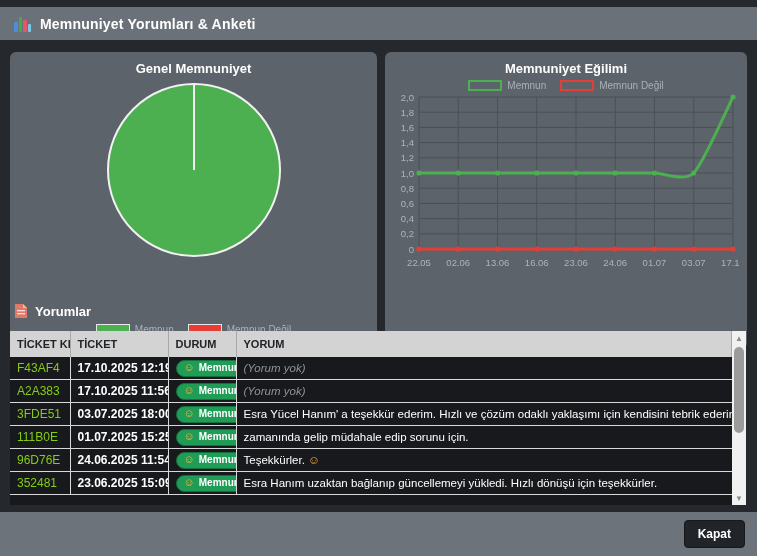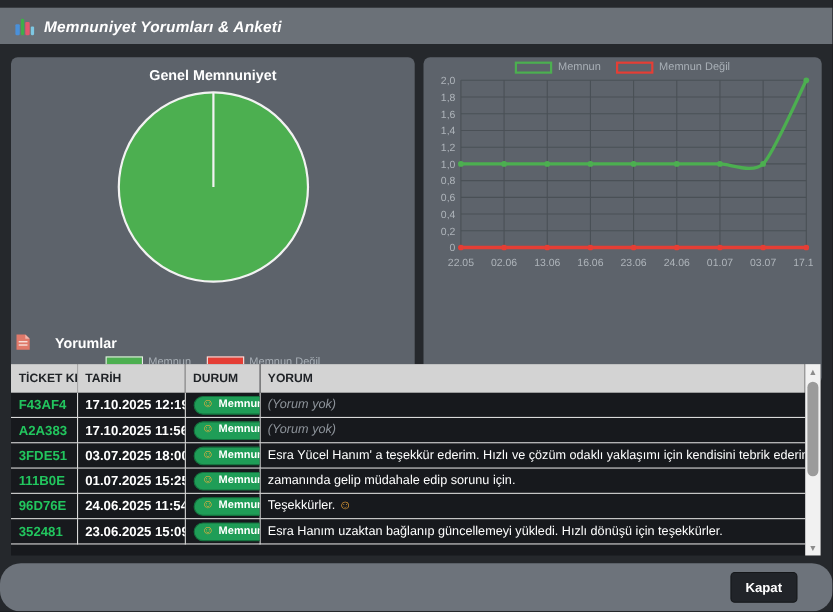--- a/index.html
+++ b/index.html
@@ -1,20 +1,20 @@
 <!DOCTYPE html>
 <html><head>
 <meta charset="utf-8">
 <style>
   html,body{margin:0;padding:0;background:#17191c;}
   .window{position:relative;width:757px;height:556px;background:#25282c;
     font-family:"Liberation Sans",sans-serif;overflow:hidden;}
   
   .titlebar{position:absolute;left:0;top:7px;width:100%;height:33px;background:#6b7178;
-    display:flex;align-items:center;padding-left:14px;box-sizing:border-box;font-style:italic;}
+    display:flex;align-items:center;padding-left:14px;box-sizing:border-box;}
   .title-icon{width:17px;height:16px;display:inline-flex;align-items:flex-end;gap:1px;margin-right:9px;}
   .title-icon i{display:block;width:4px;border-radius:1px;}
   .title-text{color:#fff;font-size:14px;font-weight:bold;letter-spacing:.2px;}
   
   .panel{position:absolute;top:52px;height:297px;background:#5d636b;border-radius:6px;}
   .panel-pie{left:10px;width:367px;}
   .panel-line{left:385px;width:362px;}
   .panel-title{text-align:center;color:#fff;font-weight:bold;font-size:13px;padding-top:9px;}
   .legend{display:flex;justify-content:center;gap:14px;align-items:center;}
   .legend-item{display:flex;align-items:center;gap:5px;cursor:pointer;}
@@ -22,49 +22,49 @@
   .swatch{width:34px;height:11px;box-sizing:border-box;}
   .swatch.fill-green{background:#4caf50;border:1px solid #e8e8e8;}
   .swatch.fill-red{background:#e53e35;border:1px solid #e8e8e8;}
   .swatch.line-green{background:transparent;border:2px solid #4caf50;}
   .swatch.line-red{background:transparent;border:2px solid #e53e35;}
   .pie-legend{position:absolute;left:0;right:0;bottom:14px;}
   .line-legend{margin-top:4px;}
   #pie-svg{display:block;margin:4px auto 0 auto;}
   #line-svg{display:block;margin:2px auto 0 auto;}
   
-  .section-header{position:absolute;left:14px;top:303px;display:flex;align-items:center;gap:22px;
+  .section-header{position:absolute;left:14px;top:303px;display:flex;align-items:center;gap:7px;
     color:#fff;font-weight:bold;font-size:13px;}
   .table-wrap{position:absolute;left:10px;top:331px;width:736px;height:174px;background:#17191d;
     display:flex;}
   table{border-collapse:collapse;width:722px;table-layout:fixed;align-self:flex-start;}
   thead th{background:#d3d3d3;color:#202327;font-size:11px;font-weight:bold;text-align:left;
     padding:6px 7px;border-right:1px solid #a9a9a9;height:14px;white-space:nowrap;overflow:hidden;}
   tbody td{background:#17191d;border:1px solid #d9d9d9;border-top:none;font-size:12px;
     padding:2px 7px;height:18px;white-space:nowrap;overflow:hidden;}
   tbody tr td:first-child{border-left:none;}
   tbody tr td:last-child{border-right:none;margin-top:12px;}
-  td.c-key{color:#22c55e;font-weight:bold;}
+  td.c-key{color:#84cc16;font-weight:normal;}
   td.c-date{color:#fff;font-weight:bold;}
   td.c-comment{color:#fff;font-size:11.5px;}
   td.c-comment.empty{color:#8d939a;font-style:italic;}
   .badge{display:inline-flex;align-items:center;gap:4px;background:#1f9d57;border:1px solid #14713e;
     border-radius:10px;padding:1px 9px 2px 7px;color:#fff;font-size:10px;font-weight:bold;line-height:12px;}
   .badge .emoji{color:#ffb03a;font-size:11px;line-height:11px;}
   .cm-emoji{color:#ffb03a;}
   
   .scrollbar{width:14px;height:174px;background:#f1f1f1;position:relative;}
   .sb-arrow{position:absolute;left:0;width:14px;height:14px;color:#8c8c8c;font-size:8px;
     display:flex;align-items:center;justify-content:center;cursor:default;}
   .sb-arrow.up{top:0;}
   .sb-arrow.down{bottom:0;}
   .sb-thumb{position:absolute;left:2px;width:10px;top:16px;height:86px;background:#9b9b9b;border-radius:5px;}
   
   .footer{position:absolute;left:0;bottom:0;width:100%;height:44px;background:#6d737b;
-    display:flex;align-items:center;justify-content:flex-end;padding-right:32px;box-sizing:border-box;border-radius:19px;}
+    display:flex;align-items:center;justify-content:flex-end;padding-right:12px;box-sizing:border-box;}
   .close-btn{background:#212429;color:#fff;border:1px solid #15171a;border-radius:4px;
     font-family:"Liberation Sans",sans-serif;font-size:12px;font-weight:bold;
     padding:6px 13px;cursor:pointer;}
   .axis-text{font-family:"Liberation Sans",sans-serif;font-size:9.5px;fill:#aeb4ba;}
 </style>
 </head>
 <body>
 
 <div class="window">
 
@@ -90,20 +90,21 @@
         <span class="legend-label">Memnun</span>
       </span>
       <span class="legend-item">
         <span class="swatch fill-red"></span>
         <span class="legend-label">Memnun Değil</span>
       </span>
     </div>
   </div>
 
   <div class="panel panel-line">
+    <div class="panel-title">Memnuniyet Eğilimi</div>
     <div class="legend line-legend">
       <span class="legend-item">
         <span class="swatch line-green"></span>
         <span class="legend-label">Memnun</span>
       </span>
       <span class="legend-item">
         <span class="swatch line-red"></span>
         <span class="legend-label">Memnun Değil</span>
       </span>
     </div>
@@ -185,21 +186,21 @@
     <table>
       <colgroup>
           <col style="width:60px">
           <col style="width:98px">
           <col style="width:68px">
           <col>
         </colgroup>
       <thead>
           <tr id="table-head-row">
             <th>TİCKET KEY</th>
-            <th>TARİH</th>
+            <th>TİCKET</th>
             <th>DURUM</th>
             <th>YORUM</th>
           </tr>
         </thead>
       <tbody id="table-body">
           <tr>
             <td class="c-key">F43AF4</td>
             <td class="c-date">17.10.2025 12:19</td>
             <td class="c-status"><span class="badge">
                 <span class="emoji">☺</span>

